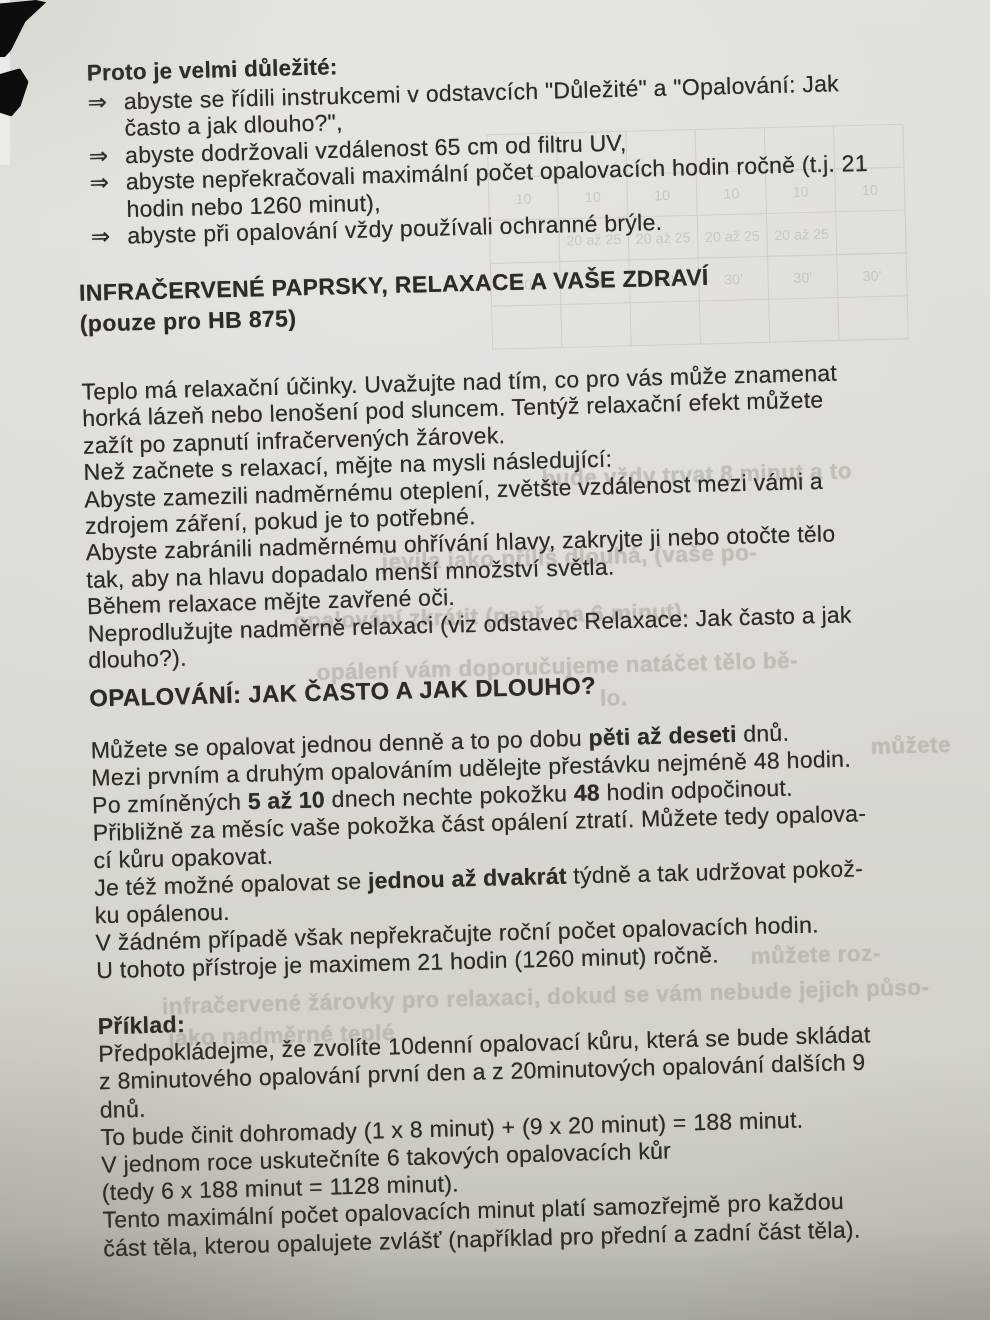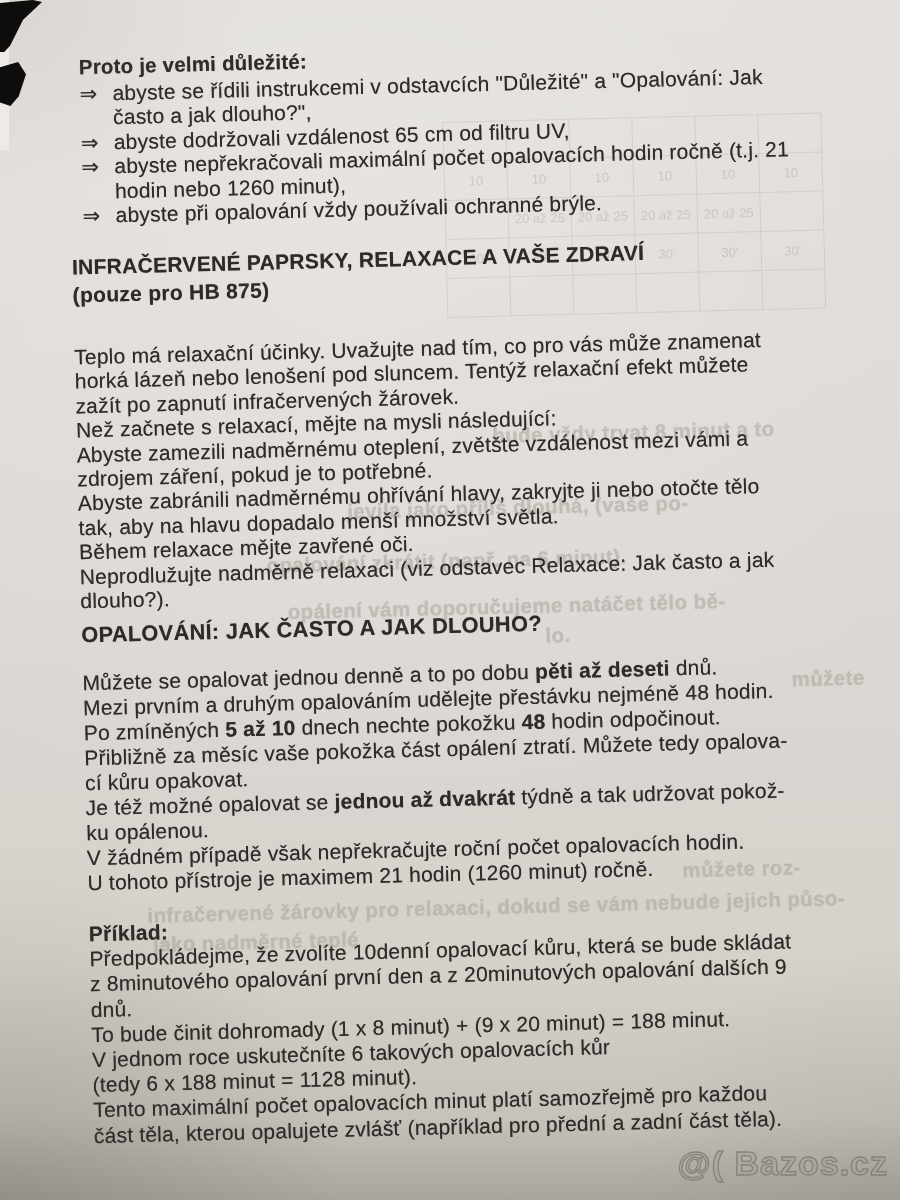--- a/index.html
+++ b/index.html
@@ -218,15 +218,14 @@
     </section>
 
   </div>
 
   <div class="edge-strip"></div>
   <div class="tear t1"></div>
   <div class="tear t2"></div>
 
   <div class="vignette"></div>
 
-  <div class="watermark">@( Bazos.cz</div>
 
 </div>
 
 </body></html>

